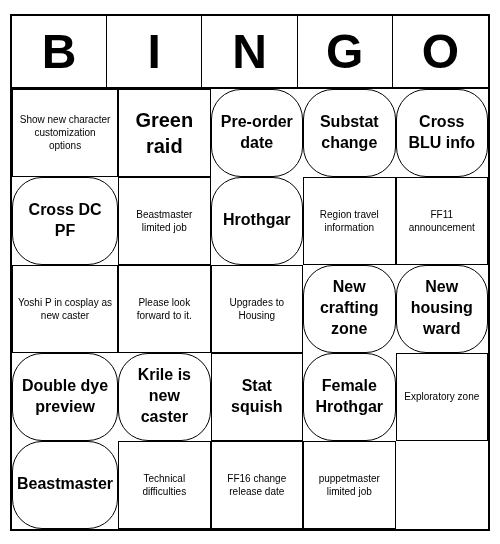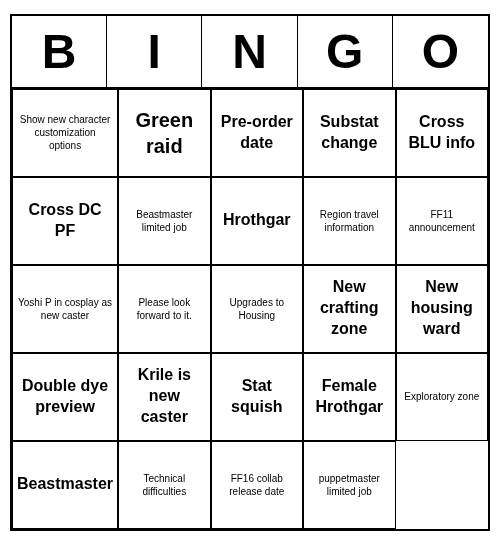--- a/index.html
+++ b/index.html
@@ -47,20 +47,21 @@
       font-size: 12px;
       line-height: 1.3;
     }
     .bingo-cell.large-text {
       font-size: 20px;
       font-weight: bold;
     }
     .bingo-cell.medium-text {
       font-size: 16px;
       font-weight: bold;
+      border-radius: 30px;
     }
     .bingo-cell.small-text {
       font-size: 10px;
     }
     .bingo-cell.stat-squish {
       font-size: 16px;
       font-weight: bold;
     }
   </style>
 </head>
@@ -90,16 +91,16 @@
       <div class="bingo-cell small-text">Upgrades to Housing</div>
       <div class="bingo-cell medium-text">New crafting zone</div>
       <div class="bingo-cell medium-text">New housing ward</div>
       <div class="bingo-cell medium-text">Double dye preview</div>
       <div class="bingo-cell medium-text">Krile is new caster</div>
       <div class="bingo-cell stat-squish">Stat squish</div>
       <div class="bingo-cell medium-text">Female Hrothgar</div>
       <div class="bingo-cell small-text">Exploratory zone</div>
       <div class="bingo-cell medium-text">Beastmaster</div>
       <div class="bingo-cell small-text">Technical difficulties</div>
-      <div class="bingo-cell small-text">FF16 collab release date</div>
+      <div class="bingo-cell small-text">FF16 change release date</div>
       <div class="bingo-cell small-text">puppetmaster limited job</div>
     </div>
 </div>
 
 </body></html>

